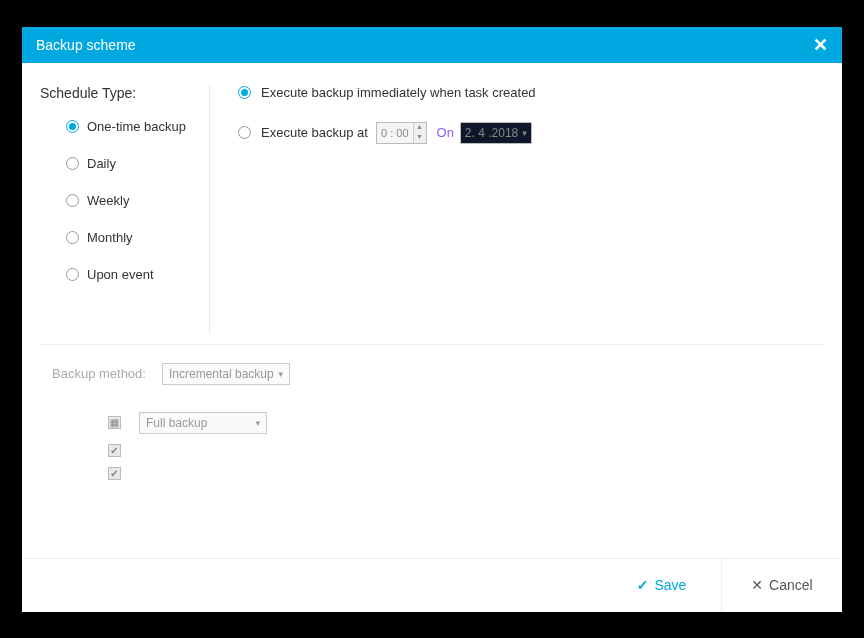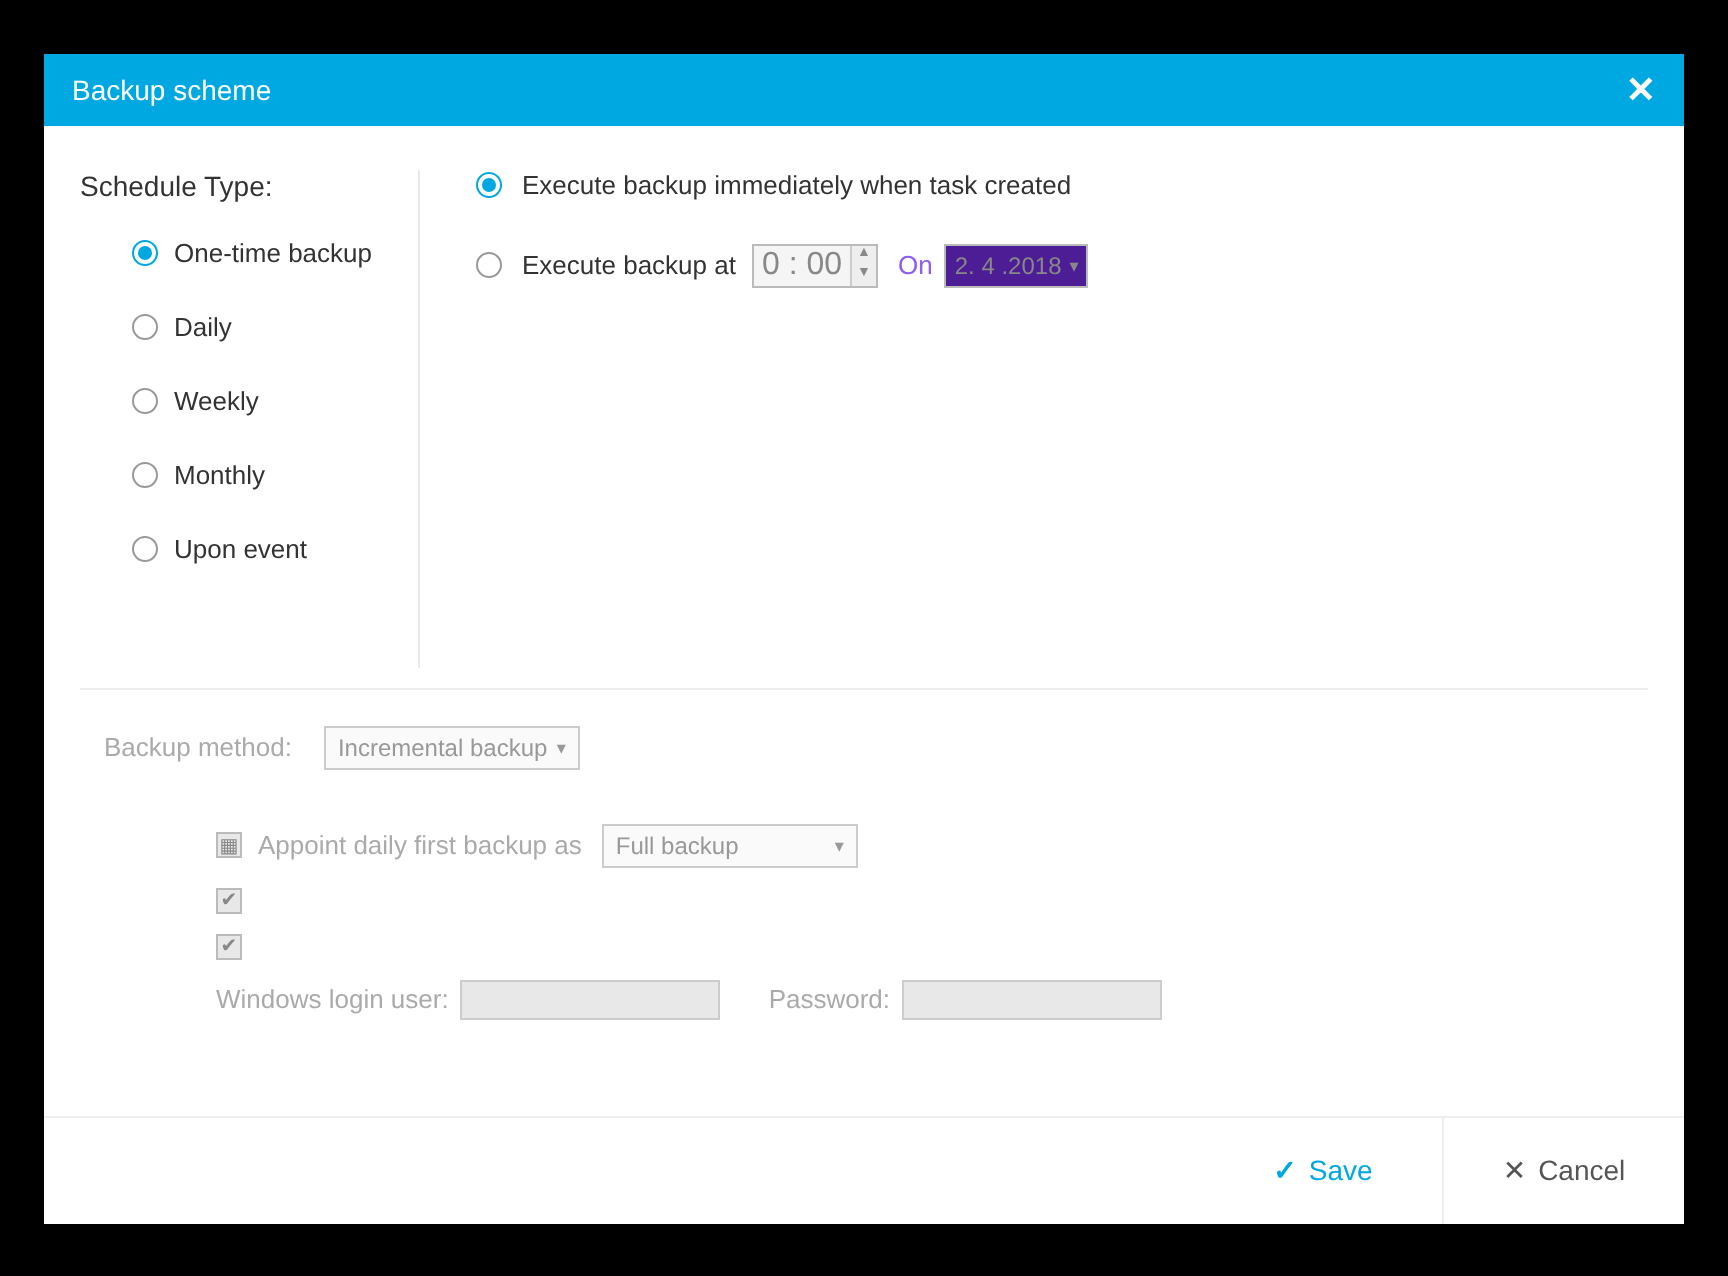--- a/index.html
+++ b/index.html
@@ -13,25 +13,25 @@
     .left-title { font-size: 14px; color: #333; margin-bottom: 18px; }
     .radio-list { margin-left: 26px; }
     .radio-item { display: flex; align-items: center; font-size: 13px; color: #333; margin-bottom: 22px; cursor: pointer; }
     .radio-circle { width: 13px; height: 13px; border: 1px solid #999; border-radius: 50%; margin-right: 8px; display: inline-flex; align-items: center; justify-content: center; }
     .radio-circle.checked { border-color: #00a8e1; }
     .radio-dot { width: 7px; height: 7px; background: #00a8e1; border-radius: 50%; }
     .right-col { flex: 1; padding-left: 28px; }
     .opt-row { display: flex; align-items: center; font-size: 13px; color: #333; margin-bottom: 22px; }
     .opt-row .radio-circle { margin-right: 10px; }
     .time-field { display: inline-flex; align-items: center; border: 1px solid #bbb; background: #f5f5f5; color: #888; height: 22px; margin-left: 8px; margin-right: 4px; }
-    .time-txt { padding: 0 4px; font-size: 16px; }
+    .time-txt { padding: 0 4px; font-size: 11px; }
     .spinner { display: flex; flex-direction: column; border-left: 1px solid #ccc; }
     .sp-btn { width: 12px; height: 10px; font-size: 7px; line-height: 8px; text-align: center; color: #888; border: none; background: #eee; }
     .on-label { margin: 0 6px; color: #8b5cf6; font-size: 13px; }
-    .date-field { border: 1px solid #bbb; background: #4c1d95; color: #888; padding: 2px 4px; font-size: 12px; display: inline-flex; align-items: center; height: 22px; }
+    .date-field { border: 1px solid #bbb; background: #0f172a; color: #888; padding: 2px 4px; font-size: 12px; display: inline-flex; align-items: center; height: 22px; }
     .chev { margin-left: 4px; font-size: 9px; }
     .divider { border-top: 1px solid #eee; margin: 0 18px 14px 18px; }
     .lower { padding: 4px 30px 10px 30px; color: #aaa; font-size: 13px; }
     .row { display: flex; align-items: center; margin-bottom: 27px; }
     .select-box { border: 1px solid #ccc; background: #fafafa; color: #999; padding: 2px 6px; font-size: 12px; display: inline-flex; align-items: center; justify-content: space-between; height: 22px; width: 128px; margin-left: 10px; }
     .cb { width: 13px; height: 13px; border: 1px solid #bbb; background: #e8e8e8; margin-right: 8px; display: inline-flex; align-items: center; justify-content: center; font-size: 10px; color: #888; }
     .indent { margin-left: 56px; margin-bottom: 10px; display: flex; align-items: center; }
     .inlab { margin-right: 6px; }
     .txtfield { border: 1px solid #ccc; background: #e8e8e8; width: 130px; height: 20px; margin-right: 24px; }
     .footer { border-top: 1px solid #eee; display: flex; justify-content: flex-end; height: 54px; align-items: stretch; }
@@ -110,37 +110,30 @@
     <div class="lower">
       <div class="row">
         <span class="inlab">Backup method:</span>
         <span class="select-box">
           <span>Incremental backup</span>
           <span class="chev">▾</span>
         </span>
       </div>
       <div class="indent">
         <span class="cb">▦</span>
-        <span>Appoint daily first backup as</span>
         <span class="select-box" style="margin-left:10px">
           <span>Full backup</span>
           <span class="chev">▾</span>
         </span>
       </div>
       <div class="indent">
         <span class="cb">✔</span>
       </div>
       <div class="indent">
         <span class="cb">✔</span>
-      </div>
-      <div class="indent">
-        <span class="inlab">Windows login user:</span>
-        <span class="txtfield"></span>
-        <span class="inlab">Password:</span>
-        <span class="txtfield"></span>
       </div>
     </div>
   </div>
 
   <div class="footer">
     <div class="fbtn save">
       <span class="chk-icon">✓</span>
       <span>Save</span>
     </div>
     <div class="fbtn cancel">

